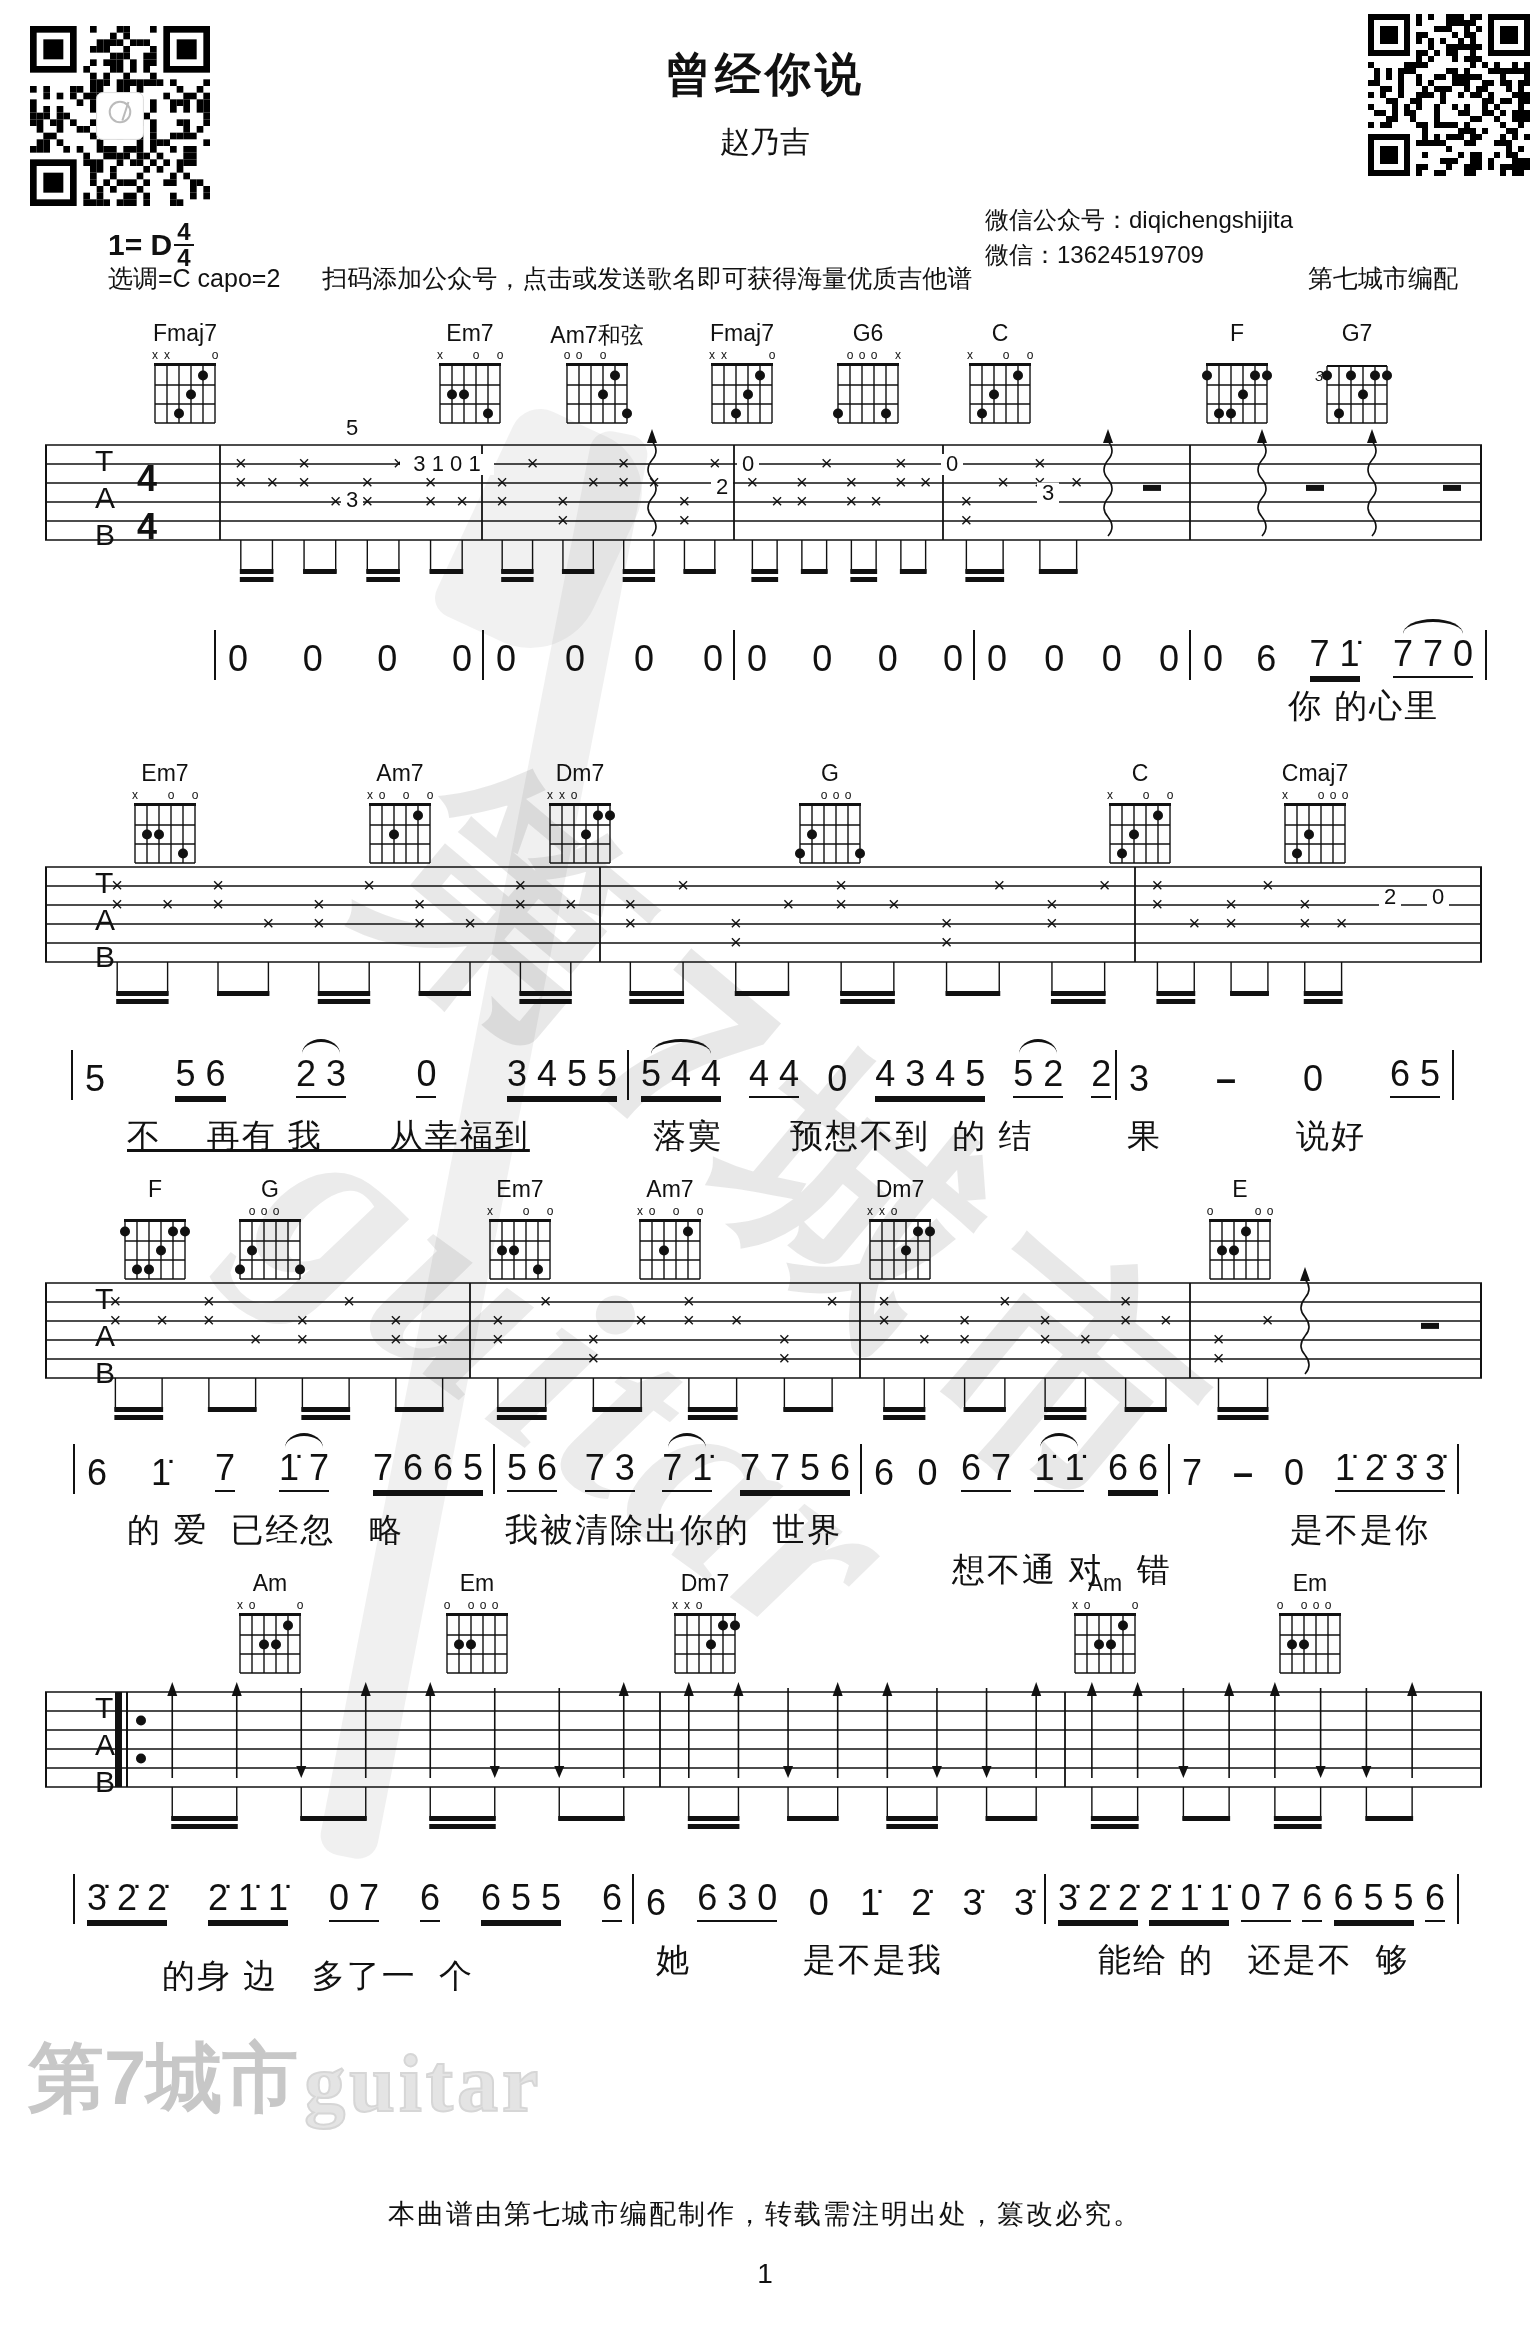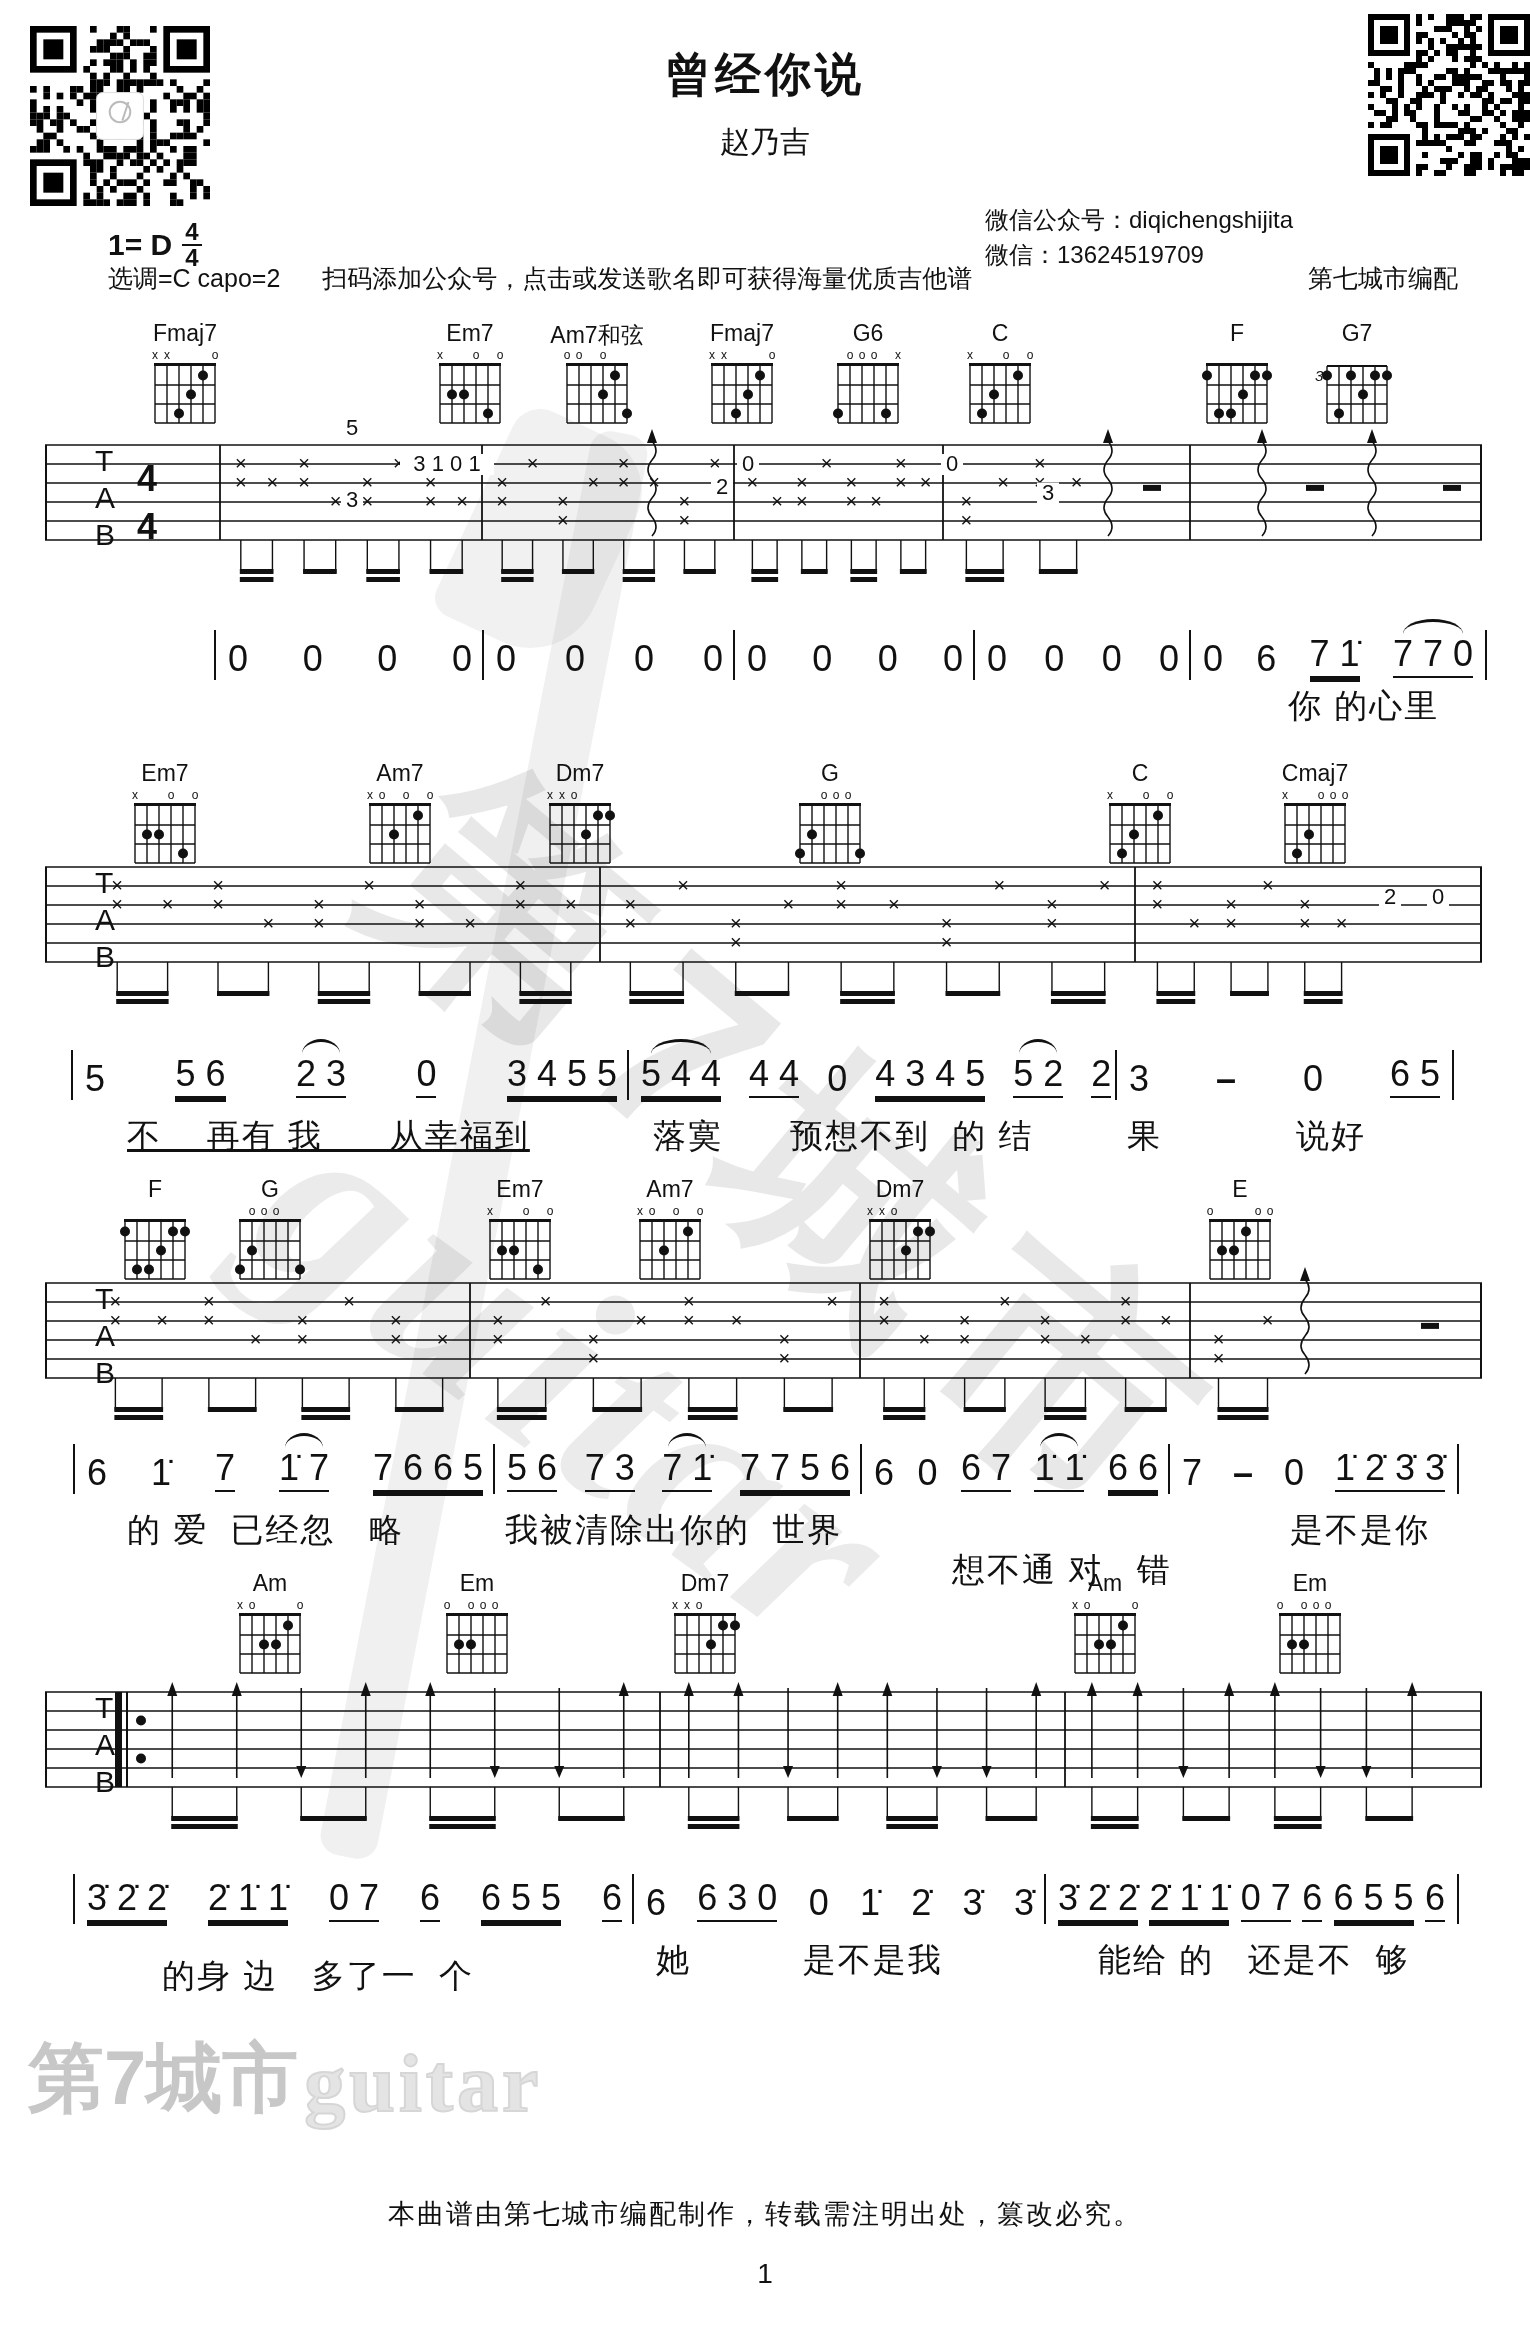--- a/index.html
+++ b/index.html
@@ -1,21 +1,21 @@
 <!DOCTYPE html>
 <html><head>
 <meta charset="utf-8">
 <style>
   html,body{margin:0;padding:0;background:#888;}
   .page{position:relative;width:1530px;height:2339px;background:#fff;
         font-family:"Liberation Sans",sans-serif;color:#111;overflow:hidden;margin:0 auto;}
   .abs{position:absolute;}
   .title{width:100%;text-align:center;top:44px;font-size:46px;font-weight:700;letter-spacing:4px;}
   .artist{width:100%;text-align:center;top:122px;font-size:30px;}
-  .keyrow{left:108px;top:220px;font-size:30px;font-weight:600;display:flex;align-items:center;gap:10px;}
+  .keyrow{left:108px;top:220px;font-size:30px;font-weight:600;display:flex;align-items:center;gap:2px;}
   .frac{display:inline-flex;flex-direction:column;align-items:center;font-size:24px;line-height:1.0;font-weight:700;}
   .frac .top{border-bottom:2px solid #111;padding:0 3px;}
   .wxblock{left:985px;top:202px;font-size:24px;line-height:35px;}
   .tuneline{left:108px;top:262px;width:1350px;font-size:25px;display:flex;}
   .tuneline .t2{margin-left:42px;}
   .tuneline .t3{margin-left:auto;}
   .chord-name{position:absolute;font-size:23px;text-align:center;width:130px;}
   .lyric{position:absolute;font-size:33px;white-space:pre;letter-spacing:2px;}
   .measure{position:absolute;display:flex;justify-content:space-between;align-items:flex-end;padding:0 10px;box-sizing:border-box;}
   .note{font-size:36px;line-height:1.05;display:inline-block;position:relative;white-space:pre;}

